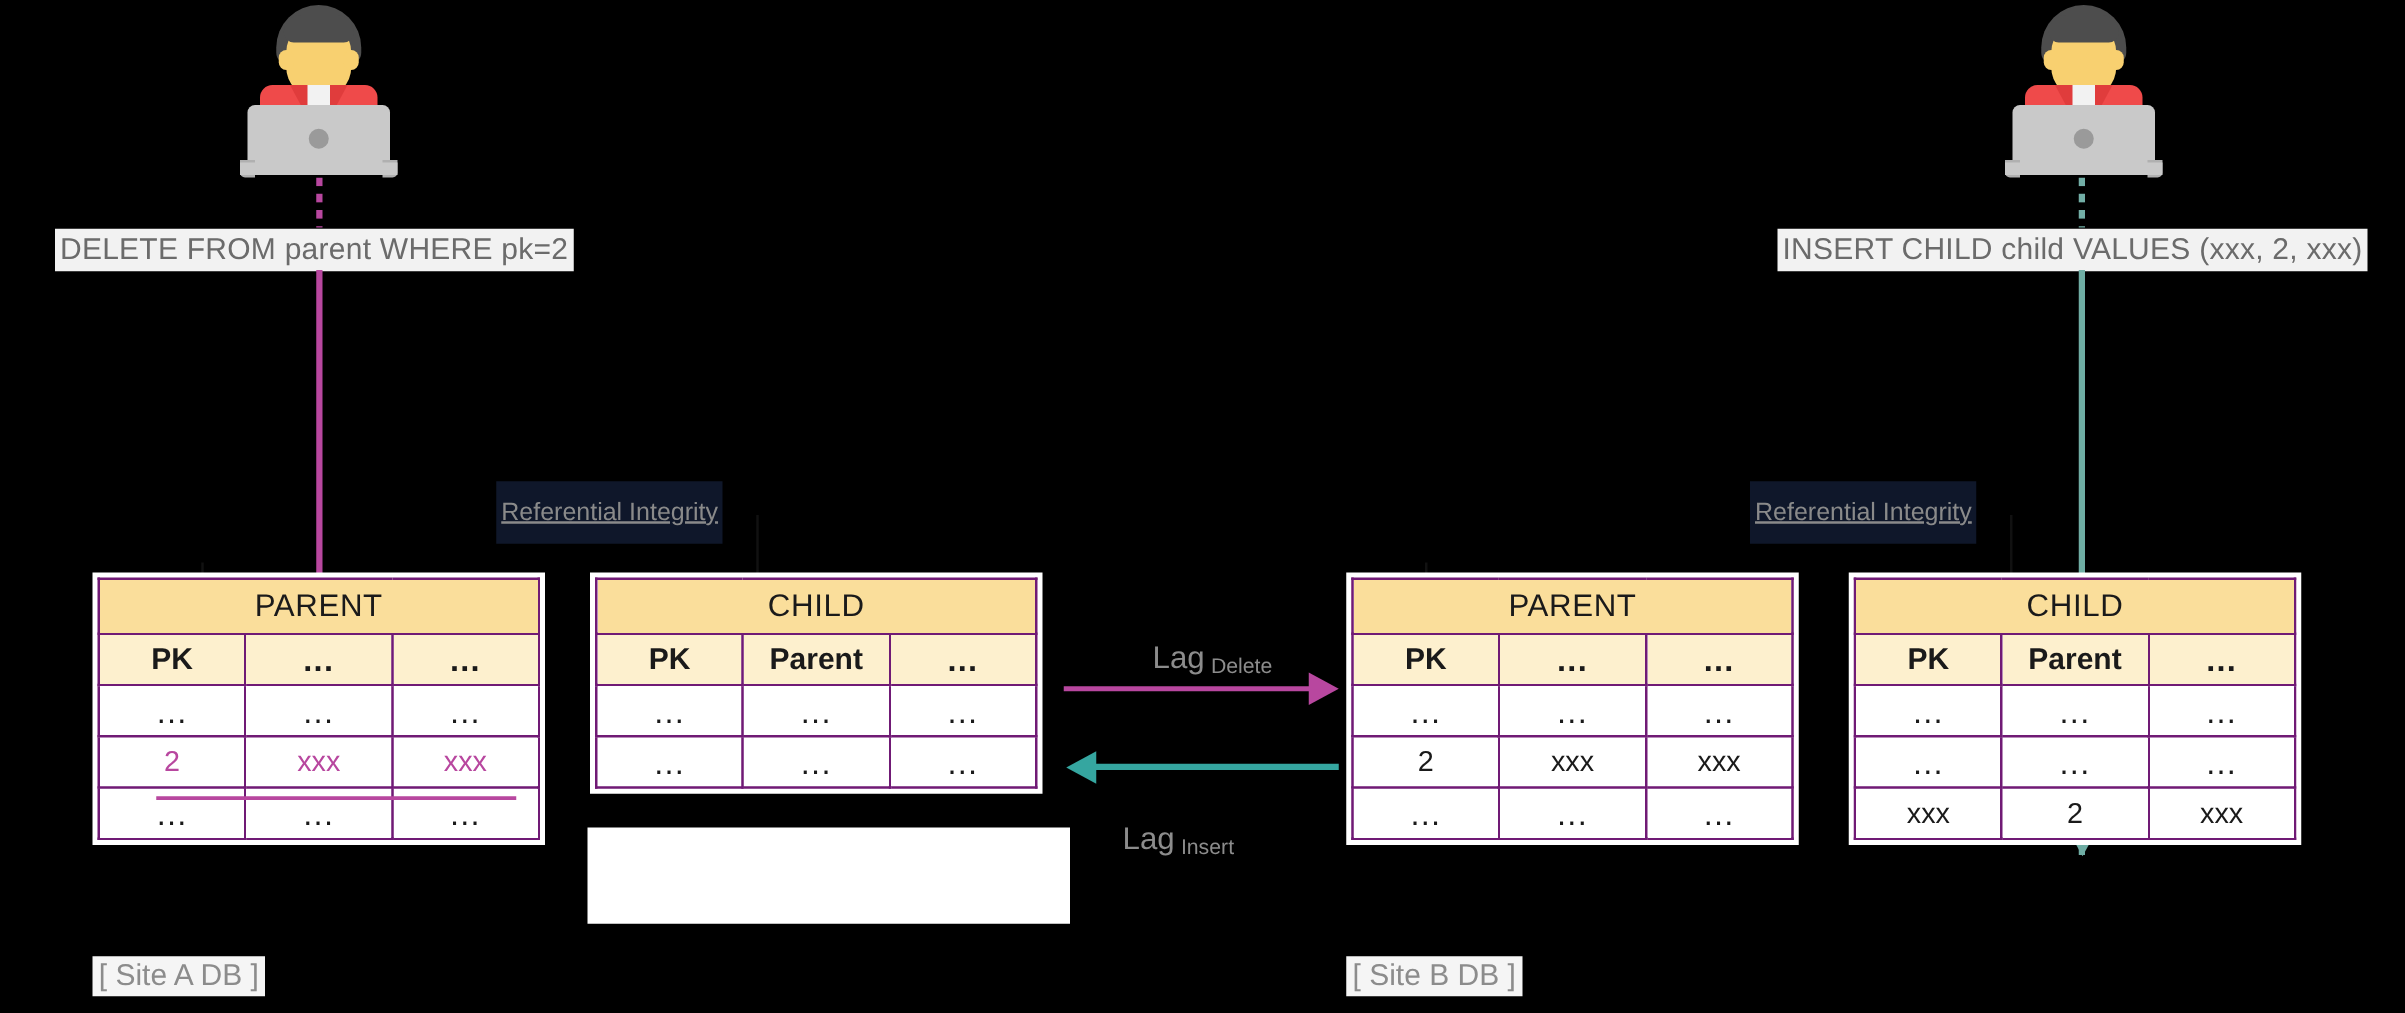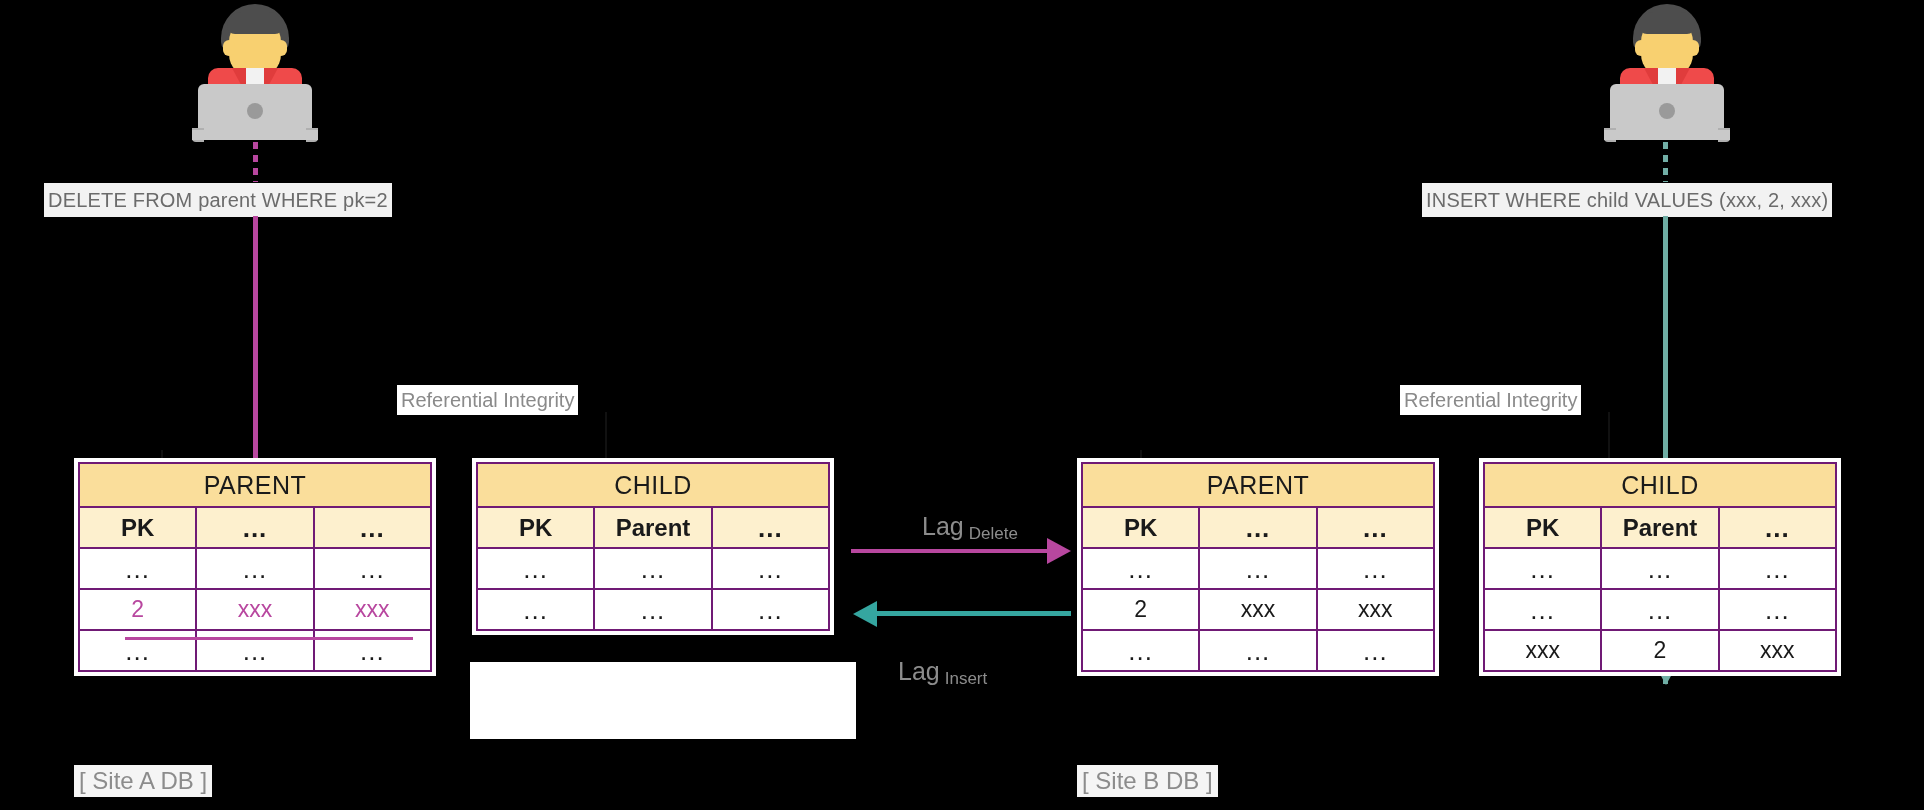--- a/index.html
+++ b/index.html
@@ -57,36 +57,37 @@
     background: #c9c9c9;
   }
   .av-lap-foot-l { position: absolute; left: 12px; top: 126px; width: 12px; height: 14px; background: #b0b0b0; border-radius: 0 0 0 4px; }
   .av-lap-foot-r { position: absolute; left: 126px; top: 126px; width: 12px; height: 14px; background: #b0b0b0; border-radius: 0 0 4px 0; }
 
   
   .sql-box {
     position: absolute;
     background: #f2f2f2;
     color: #6b6b6b;
-    font-size: 20px;
+    font-size: 24px;
     line-height: 30px;
     white-space: nowrap;
     padding: 2px 4px;
     letter-spacing: 0.2px;
   }
 
   
   .tag-label {
     position: absolute;
-    background: #ffffff;
+    background: #0f172a;
     color: #8a8a8a;
     font-size: 20px;
     line-height: 26px;
     white-space: nowrap;
-    padding: 2px 4px;
+    padding: 12px 4px;
+    text-decoration: underline;
   }
   .site-label {
     position: absolute;
     background: #f5f5f5;
     color: #8c8c8c;
     font-size: 24px;
     line-height: 30px;
     white-space: nowrap;
     padding: 1px 5px;
   }
@@ -302,21 +303,21 @@
     <div class="av-collar-r"></div>
     <div class="av-lap-screen"></div>
     <div class="av-lap-dot"></div>
     <div class="av-lap-foot-l"></div>
     <div class="av-lap-foot-r"></div>
     <div class="av-lap-base"></div>
   </div>
 
   <div class="dotted-teal" style="left:1663px; top:142px; height:40px;"></div>
 
-  <div class="sql-box" style="left:1422px; top:183px;">INSERT WHERE child VALUES (xxx, 2, xxx)</div>
+  <div class="sql-box" style="left:1422px; top:183px;">INSERT CHILD child VALUES (xxx, 2, xxx)</div>
 
   <div class="solid-teal" style="left:1663px; top:216px; height:468px;"></div>
   <div class="arrow-down-teal" style="left:1655px; top:665px;"></div>
 
   <div class="blackline" style="left:1140px; top:450px; height:78px;"></div>
   <div class="arrow-down-black" style="left:1133px; top:525px;"></div>
 
   <div class="tag-label" style="left:1400px; top:385px;">Referential Integrity</div>
   <div class="blackline" style="left:1608px; top:412px; height:120px;"></div>
 

